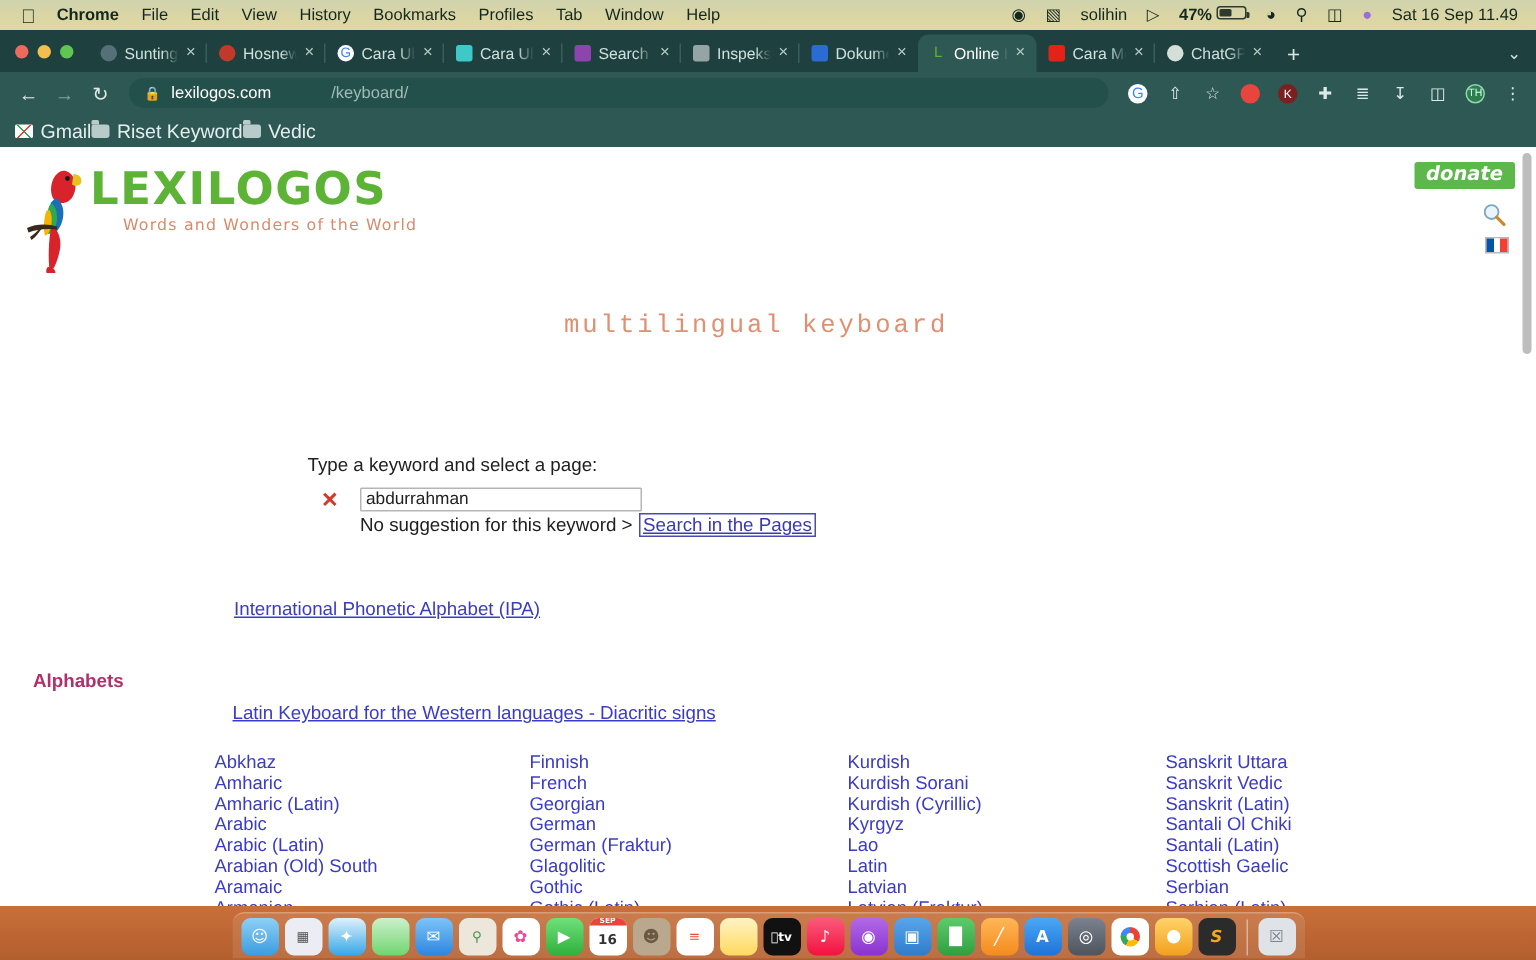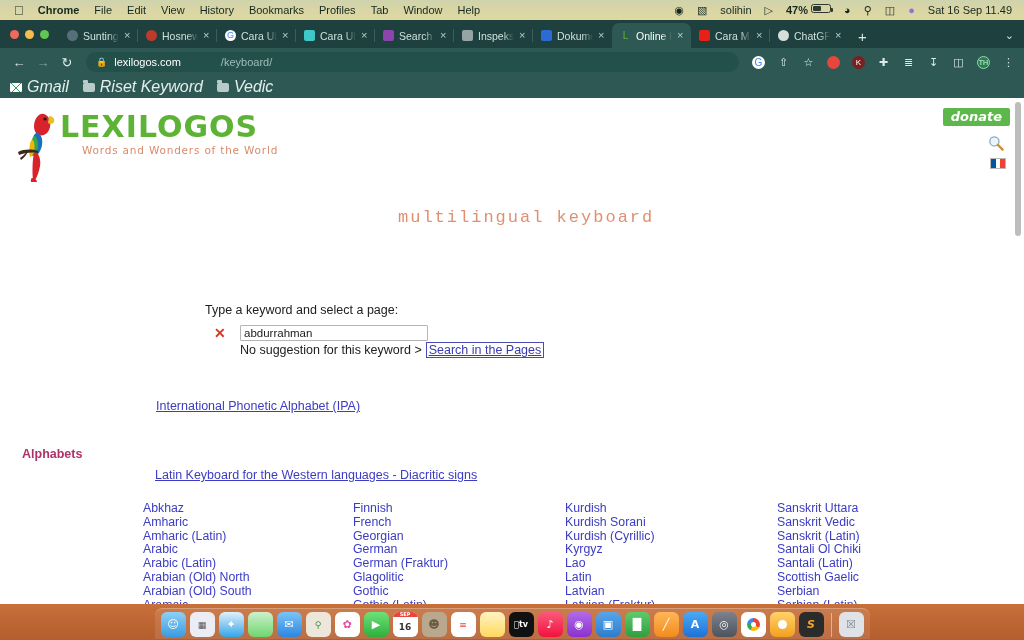--- a/index.html
+++ b/index.html
@@ -91,22 +91,22 @@
   #omnibox .lock { font-size:9px; color:#cfe0dd; }
   #omnibox .url-host { color:#ffffff; }
   #omnibox .url-path { color:#9fbcb8;padding-left:40px; }
   #tbar-right { display:flex; align-items:center; gap:10px; padding-left:4px; }
   #tbar-right .ti { width:15px; height:15px; display:flex; align-items:center; justify-content:center;
                     color:#dbeae8; font-size:11px; }
   .circ { width:13px; height:13px; border-radius:50%; display:inline-block; }
 
   
   #bookmarks {
-    height:22px; display:flex; align-items:center; gap:14px;
-    background:#2d5854; padding:0 10px; font-size:16px; color:#e3efed;font-style:italic;
+    height:22px; display:flex; align-items:center; 
+    background:#2d5854; padding:0 10px; font-size:13px; color:#e3efed;
   }
   #bookmarks .bm { display:flex; align-items:center; gap:5px; }
   .folder {
     width:12px; height:9px; background:#b9cbc8; border-radius:1.5px 2px 2px 2px;
     position:relative; display:inline-block;
   }
   .folder:before {
     content:""; position:absolute; top:-2.5px; left:0; width:5px; height:3px;
     background:#b9cbc8; border-radius:1px 1px 0 0;
   }
@@ -135,21 +135,21 @@
   #logo-text { margin-left:2px; margin-top:6px; }
   #logo-title {
     font-family:"DejaVu Sans", sans-serif;
     font-size:30px; font-weight:bold; color:#5cb335; letter-spacing:1px; line-height:1;
   }
   #logo-sub {
     font-family:"DejaVu Sans", sans-serif;
     font-size:10.5px; color:#d98a6a; letter-spacing:.8px; margin-top:2px; margin-left:22px;
   }
   #page-title {
-    position:absolute; left:398px; top:110px;
+    position:absolute; left:376px; top:110px;
     font-family:"Liberation Mono", monospace;
     font-size:17px; color:#e09070; letter-spacing:2px;
   }
   #donate {
     position:absolute; right:14px; top:10px;
     background:#5cb84a; color:#ffffff; font-style:italic; font-weight:bold;
     font-size:13px; padding:1px 8px 2px; border-radius:2px;
     font-family:"DejaVu Sans", sans-serif;
   }
   #magnifier { position:absolute; right:20px; top:37px; width:16px; height:16px; }
@@ -415,21 +415,20 @@
     <div id="alphabets-h">Alphabets</div>
     <a id="latin-link" href="#">Latin Keyboard for the Western languages - Diacritic signs</a>
 
     <div id="langs">
       <div class="lcol">
         <a href="#">Abkhaz</a>
         <a href="#">Amharic</a>
         <a href="#">Amharic (Latin)</a>
         <a href="#">Arabic</a>
         <a href="#">Arabic (Latin)</a>
-        <a href="#">Arabian (Old) North</a>
         <a href="#">Arabian (Old) South</a>
         <a href="#">Aramaic</a>
         <a href="#">Armenian</a>
 
       </div>
       <div class="lcol">
         <a href="#">Finnish</a>
         <a href="#">French</a>
         <a href="#">Georgian</a>
         <a href="#">German</a>

